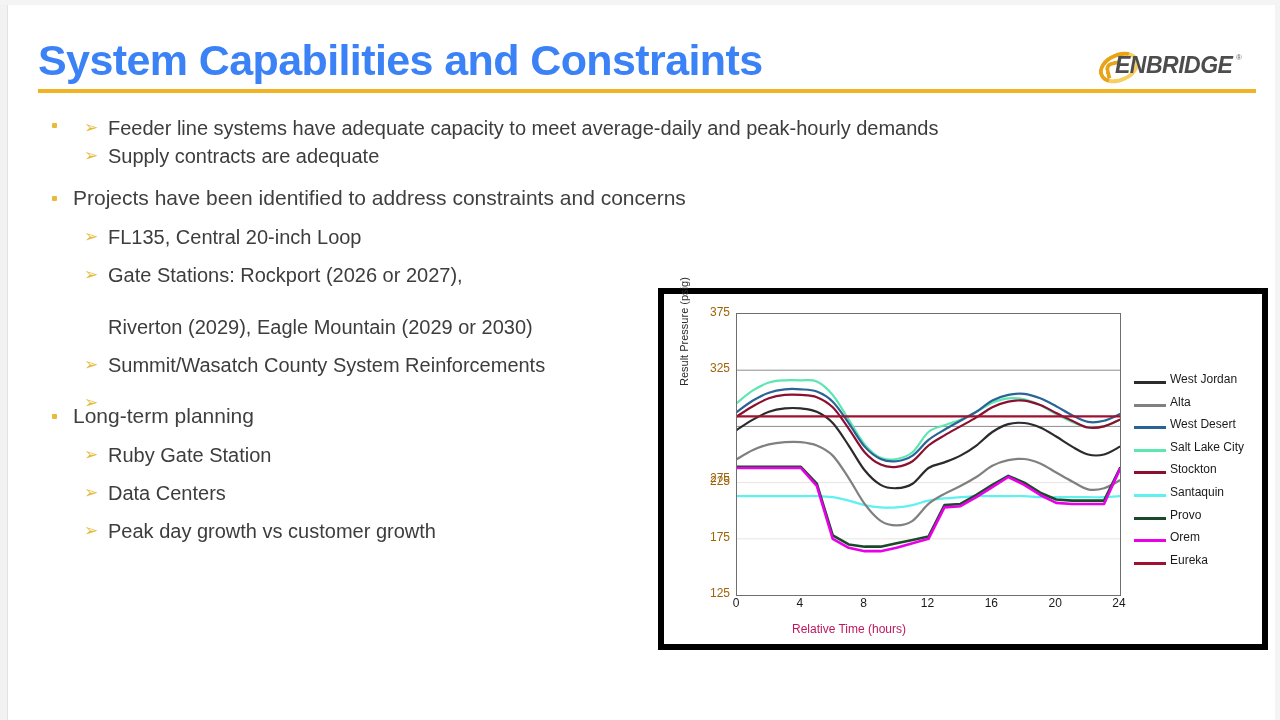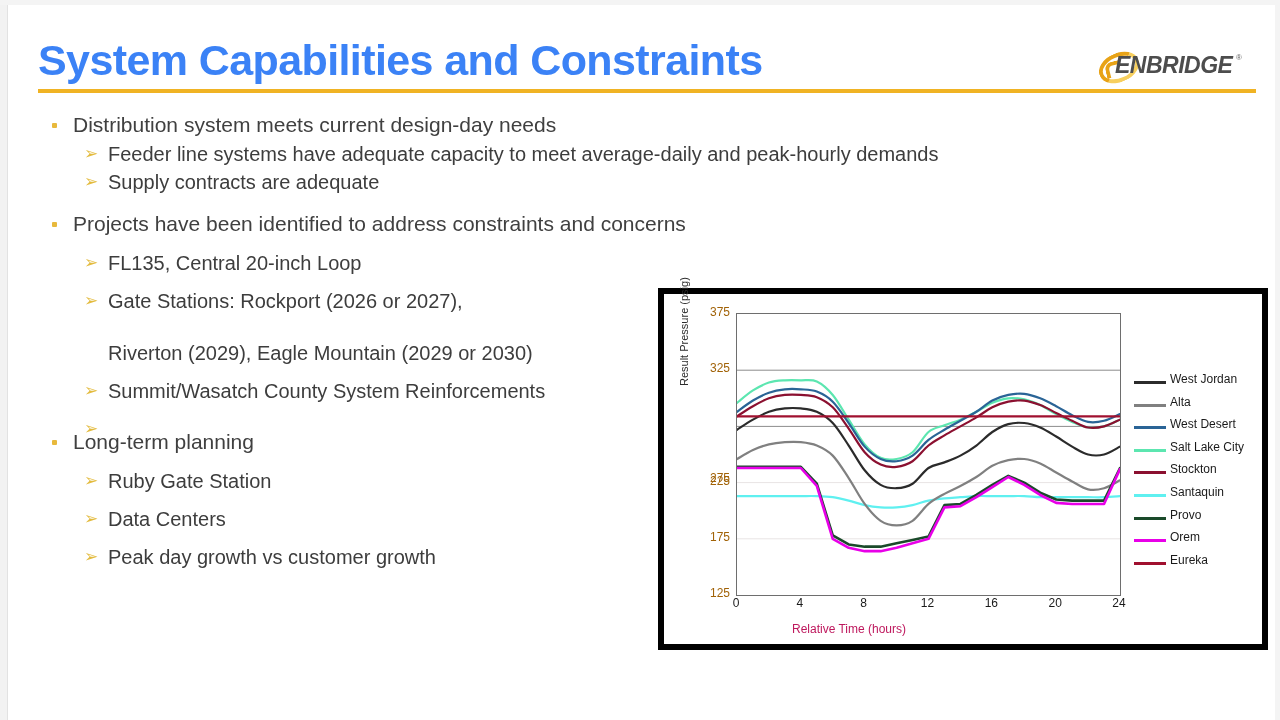--- a/index.html
+++ b/index.html
@@ -150,21 +150,20 @@
     <div class="logo-swoosh-tail"></div>
   </div>
   <div class="logo-word">ENBRIDGE</div>
   <div class="logo-reg">®</div>
 </div>
 
 <div class="bullets">
 
   <div class="b1">
     <span class="dot"></span>
-    <span>Distribution system meets current design-day needs</span>
   </div>
 
   <div class="b2 wide">
     <span class="arw">➢</span>
     <span>Feeder line systems have adequate capacity to meet average-daily and peak-hourly demands</span>
   </div>
 
   <div class="b2 wide">
     <span class="arw">➢</span>
     <span>Supply contracts are adequate</span>

